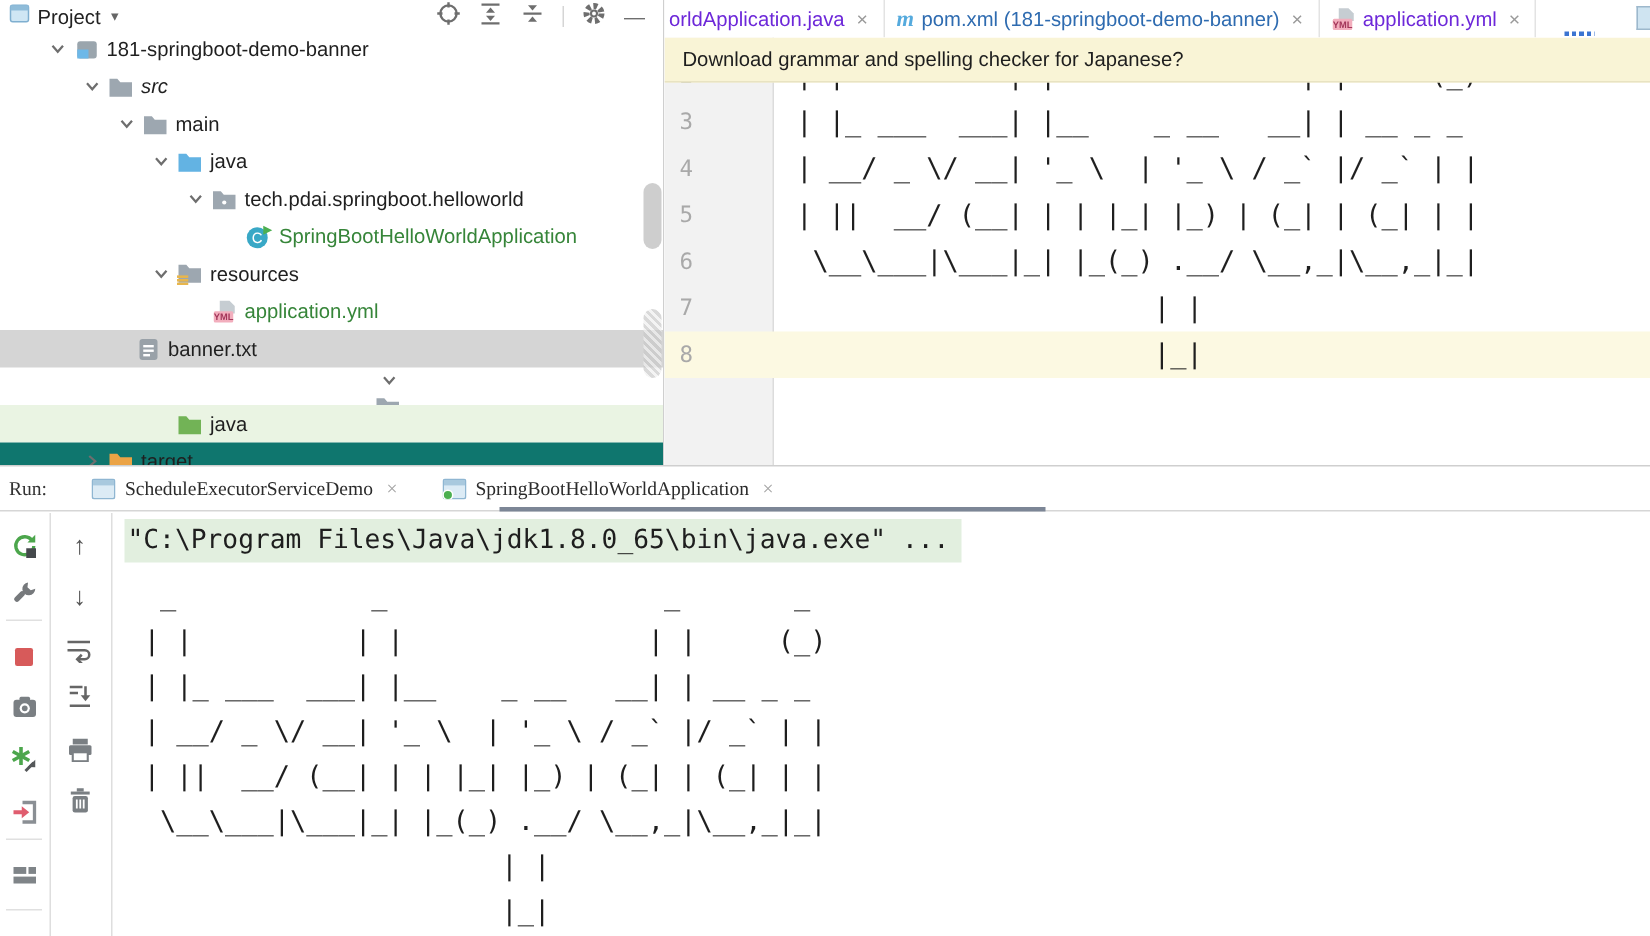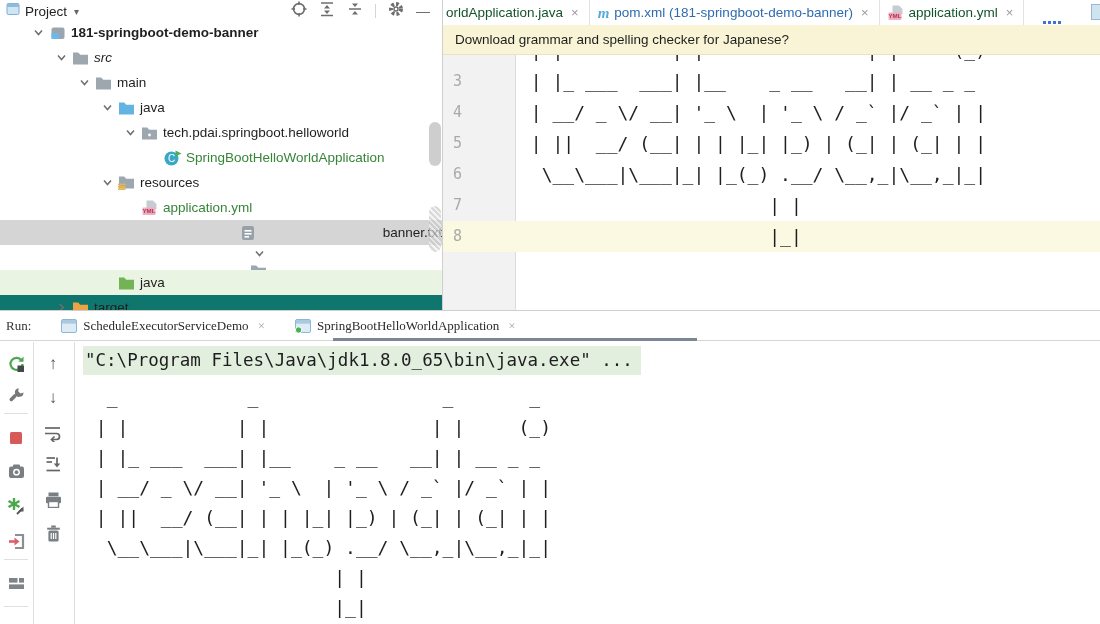--- a/index.html
+++ b/index.html
@@ -9,38 +9,38 @@
   
   .project-panel { position:absolute; left:0; top:0; width:443px; height:310px; border-right:1px solid #cfcfcf; background:#fff; overflow:hidden; }
   .pp-header { position:absolute; left:0; top:0; right:0; height:22px; display:flex; align-items:center; padding:7px 6px; }
   .pp-title-group { display:flex; align-items:center; gap:5px; }
   .pp-title { font-size:13.5px; color:#222; }
   .pp-caret { color:#666; font-size:10px; margin-left:2px; }
   .pp-actions { margin-left:auto; display:flex; align-items:center; gap:12px; padding-right:6px; }
   .pp-actions .sep { width:1px; height:14px; background:#d5d5d5; }
   .tree { position:absolute; left:0; top:20px; right:0; bottom:0; }
   .tree-row { position:relative; height:25px; display:flex; align-items:center; font-size:13.5px; color:#1f1f1f; white-space:nowrap; }
-  .tree-row.bold { font-weight:bold; }
+  .tree-row.bold { font-weight:normal; }
   .tree-row.green-label .t-label { color:#368539; }
   .tree-row.selected { background:#d5d5d5; }
   .tree-row.row-green { background:#eaf4e3; }
   .tree-row.row-yellow { background:#0f766e; }
   .t-chevron { width:16px; height:16px; display:inline-flex; align-items:center; justify-content:center; flex:0 0 16px; }
   .t-icon { width:19px; height:17px; display:inline-flex; align-items:center; justify-content:center; flex:0 0 19px; margin:0 4px 0 2px; }
   .pp-thumb1 { position:absolute; left:429px; top:122px; width:12px; height:44px; background:#c6c6c6; border-radius:6px; opacity:.85; }
   .pp-thumb2 { position:absolute; left:429px; top:206px; width:12px; height:46px; border-radius:6px; opacity:.7;
                background:repeating-linear-gradient(45deg,#c9c9c9 0 2px,#efefef 2px 4px); }
 
   
   .editor-region { position:absolute; left:443px; top:0; width:657px; height:310px; background:#fff; }
   .tab-bar { position:absolute; left:0; top:0; right:0; height:25px; background:#fff; display:flex; align-items:stretch; }
   .etab { display:flex; align-items:center; padding:0 10px 0 8px; border-right:1px solid #e3e3e3; font-size:13.5px; cursor:default; }
   .etab:first-child { padding-left:3px; }
   .etab .e-icon { margin-right:5px; display:inline-flex; align-items:center; }
-  .etab .e-label.green { color:#14532d; }
+  .etab .e-label.green { color:#6d28d9; }
   .etab .e-label.blue { color:#2e6bb0; }
   .etab .e-close { margin-left:8px; color:#9a9a9a; font-size:13px; }
   .maven-m { font-family:"Liberation Serif", serif; font-style:italic; font-weight:bold; font-size:15px; color:#55aadd; line-height:12px; }
   .active-tab-indicator { position:absolute; left:600px; top:21px; width:20px; height:3px;
                           background:repeating-linear-gradient(90deg,#3b74d1 0 3px,transparent 3px 5px); }
   .partial-tab { position:absolute; left:648px; top:4px; width:9px; height:16px; background:#cfe4f1; border:1px solid #9db8cc; border-right:none; }
 
   .editor-body { position:absolute; left:0; top:25px; right:0; bottom:0; overflow:hidden; background:#fff; }
   .gutter-bg { position:absolute; left:0; top:0; bottom:0; width:73px; background:#f2f2f2; border-right:1px solid #dcdcdc; }
   .current-line { position:absolute; left:0; right:0; top:196px; height:31px; background:#fcf9e2; }
@@ -215,21 +215,21 @@
           <span class="t-chevron"></span>
           <span class="t-icon" style="position: relative;">
             <svg width="16" height="16">
               <path d="M4.5 0.5 h6.5 l3.5 3.5 v5 h-10z" fill="#c6cdd2"></path>
               <rect x="0.5" y="7.5" width="13" height="7.5" rx="1" fill="#f2aebd"></rect>
               <text x="7" y="13.4" font-size="6.2" font-weight="bold" fill="#a3365a" text-anchor="middle" font-family="Liberation Sans">YML</text>
             </svg>
           </span>
           <span class="t-label">application.yml</span>
         </div>
-        <div class="tree-row selected" style="padding-left: 100px; justify-content: space-between;">
+        <div class="tree-row selected" style="padding-left: 71px;">
           <span class="t-chevron"></span>
           <span class="t-icon" style="position: relative;">
             <svg width="14" height="16">
               <rect x="1" y="1" width="12" height="14" rx="2" fill="#99a1a8"></rect>
               <rect x="3.5" y="5" width="7" height="1.6" fill="#fff"></rect>
               <rect x="3.5" y="8" width="7" height="1.6" fill="#fff"></rect>
               <rect x="3.5" y="11" width="4.5" height="1.6" fill="#fff"></rect>
             </svg>
           </span>
           <span class="t-label">banner.txt</span>

